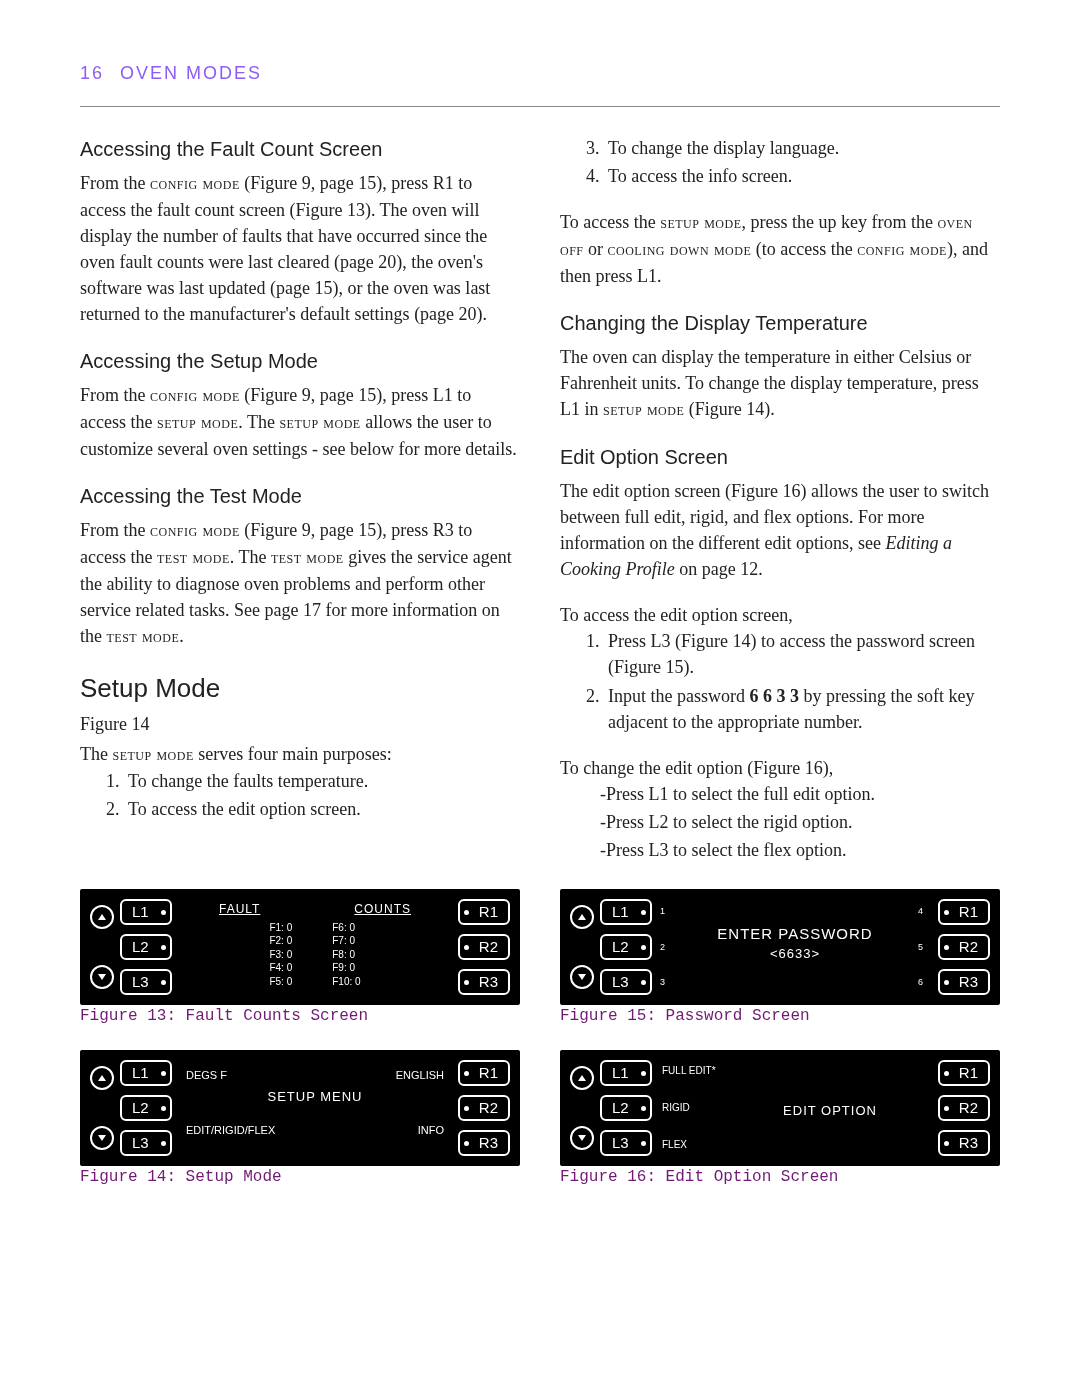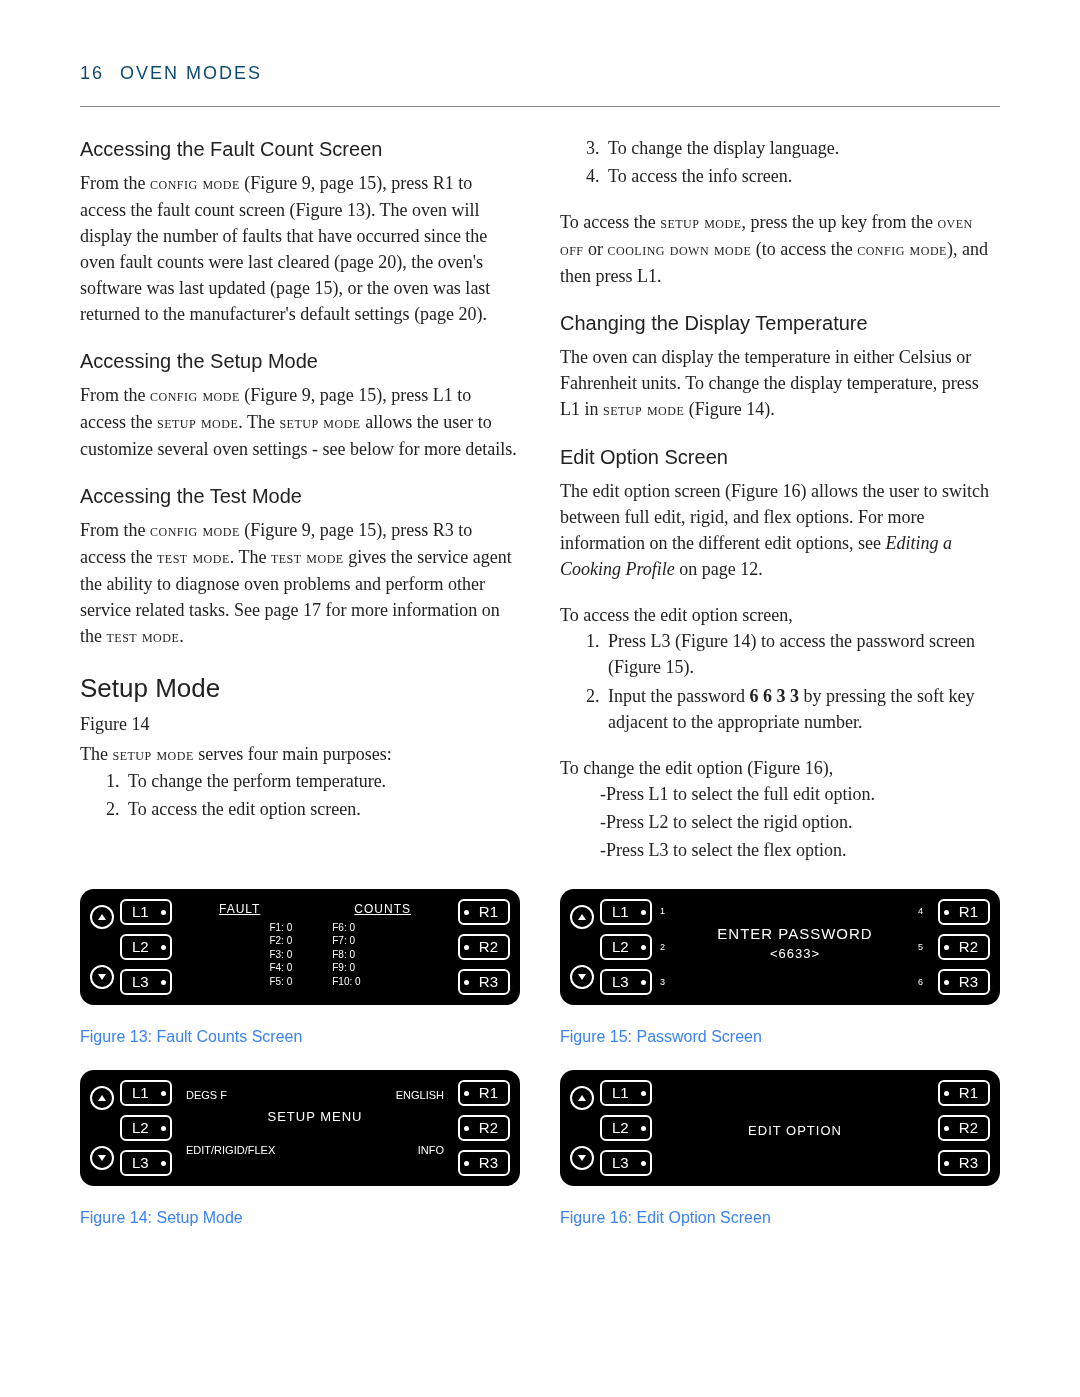--- a/index.html
+++ b/index.html
@@ -1,34 +1,34 @@
 <!DOCTYPE html>
 <html><head>
 <meta charset="utf-8">
 <style>
 * { margin: 0; padding: 0; box-sizing: border-box; }
 body { font-family: Georgia, 'Times New Roman', serif; background: #fff; width: 1080px; padding: 60px 80px; color: #222; font-size: 18px; line-height: 1.45; }
-.header { display: flex; gap: 16px; letter-spacing: 2px; font-size: 18px; color: #0c4a6e; margin-bottom: 20px; font-family: -apple-system, sans-serif; }
+.header { display: flex; gap: 16px; letter-spacing: 2px; font-size: 18px; color: #8b5cf6; margin-bottom: 20px; font-family: -apple-system, sans-serif; }
 .hr { border: none; border-top: 1px solid #888; margin-bottom: 28px; }
 .cols { display: flex; gap: 40px; }
 .col { flex: 1; }
 .h-sub { font-family: -apple-system, Helvetica, Arial, sans-serif; font-size: 20px; font-weight: 400; margin-bottom: 6px; }
 .h-main { font-family: -apple-system, Helvetica, Arial, sans-serif; font-size: 26px; font-weight: 400; margin-bottom: 4px; }
 p { margin-bottom: 20px; }
 .sc2 { font-variant: small-caps; font-size: 0.95em; letter-spacing: 0.5px; }
 .ol { list-style: decimal; padding-left: 44px; margin-bottom: 20px; }
 .ol li { padding-left: 4px; margin-bottom: 2px; }
 .indent { padding-left: 40px; }
 .indent div { margin-bottom: 2px; }
 .italic { font-style: italic; }
 .figs { margin-top: 24px; }
 .figrow { display: flex; gap: 40px; margin-bottom: 22px; }
 .figbox { flex: 1; }
-.caption { font-family: Liberation Sans, sans-serif; font-size: 16px; color: #3b82f6; margin-top: 20px; }
-.panel { background: #000; border-radius: 14px; padding: 10px 10px; display: flex; gap: 6px; align-items: stretch; height: 116px; }
+.caption { font-family: Liberation Mono, monospace; font-size: 16px; color: #701a75; margin-top: 0; }
+.panel { background: #000; border-radius: 2px; padding: 10px 10px; display: flex; gap: 6px; align-items: stretch; height: 116px; }
 .arrows { display: flex; flex-direction: column; justify-content: space-between; padding: 6px 0; }
 .arrow { width: 24px; height: 24px; border: 2px solid #fff; border-radius: 50%; display: flex; align-items: center; justify-content: center; }
 .arrow svg { width: 10px; height: 10px; fill: #fff; }
 .keys { display: flex; flex-direction: column; justify-content: space-between; }
 .key { width: 52px; height: 26px; border: 2px solid #fff; border-radius: 6px; color: #fff; display: flex; align-items: center; justify-content: center; font-family: Arial, sans-serif; font-size: 15px; font-weight: 500; }
 .key .dot { width: 5px; height: 5px; background: #fff; border-radius: 50%; }
 .key.left { justify-content: space-between; padding: 0 4px 0 10px; }
 .key.right { justify-content: space-between; padding: 0 10px 0 4px; }
 .display { flex: 1; color: #fff; font-family: Arial, sans-serif; position: relative; padding: 2px 6px; }
 .disp-title { display: flex; justify-content: space-around; font-size: 12px; text-decoration: underline; letter-spacing: 1px; gap: 24px; }
@@ -60,21 +60,21 @@
     <div class="h-sub">Accessing the Setup Mode</div>
     <p><span>From the </span><span class="sc2">config mode</span><span> (Figure 9, page 15), press L1 to access the </span><span class="sc2">setup mode</span><span>. The </span><span class="sc2">setup mode</span><span> allows the user to customize several oven settings - see below for more details.</span></p>
 
     <div class="h-sub">Accessing the Test Mode</div>
     <p><span>From the </span><span class="sc2">config mode</span><span> (Figure 9, page 15), press R3 to access the </span><span class="sc2">test mode</span><span>. The </span><span class="sc2">test mode</span><span> gives the service agent the ability to diagnose oven problems and perform other service related tasks. See page 17 for more information on the </span><span class="sc2">test mode</span><span>.</span></p>
 
     <div class="h-main">Setup Mode</div>
     <p style="margin-bottom:4px">Figure 14</p>
     <p style="margin-bottom:0"><span>The </span><span class="sc2">setup mode</span><span> serves four main purposes:</span></p>
     <ol class="ol">
-      <li>To change the perform temperature.</li>
+      <li>To change the faults temperature.</li>
       <li>To access the edit option screen.</li>
     </ol>
   </div>
 
   <div class="col">
     <ol class="ol" start="3">
       <li>To change the display language.</li>
       <li>To access the info screen.</li>
     </ol>
     <p><span>To access the </span><span class="sc2">setup mode</span><span>, press the up key from the </span><span class="sc2">oven off</span><span> or </span><span class="sc2">cooling down mode</span><span> (to access the </span><span class="sc2">config mode</span><span>), and then press L1.</span></p>
@@ -314,20 +314,25 @@
           <div class="key left">
               <span>L2</span>
               <span class="dot"></span>
             </div>
           <div class="key left">
               <span>L3</span>
               <span class="dot"></span>
             </div>
         </div>
         <div class="display" style="display:flex;padding:0 4px">
+          <div class="opt-col" style="width:70px">
+            <span>FULL EDIT*</span>
+            <span>RIGID</span>
+            <span>FLEX</span>
+          </div>
           <div style="flex:1;display:flex;align-items:center;justify-content:center">
               <span class="disp-menu-title">EDIT OPTION</span>
             </div>
         </div>
         <div class="keys">
           <div class="key right">
               <span class="dot"></span>
               <span>R1</span>
             </div>
           <div class="key right">

